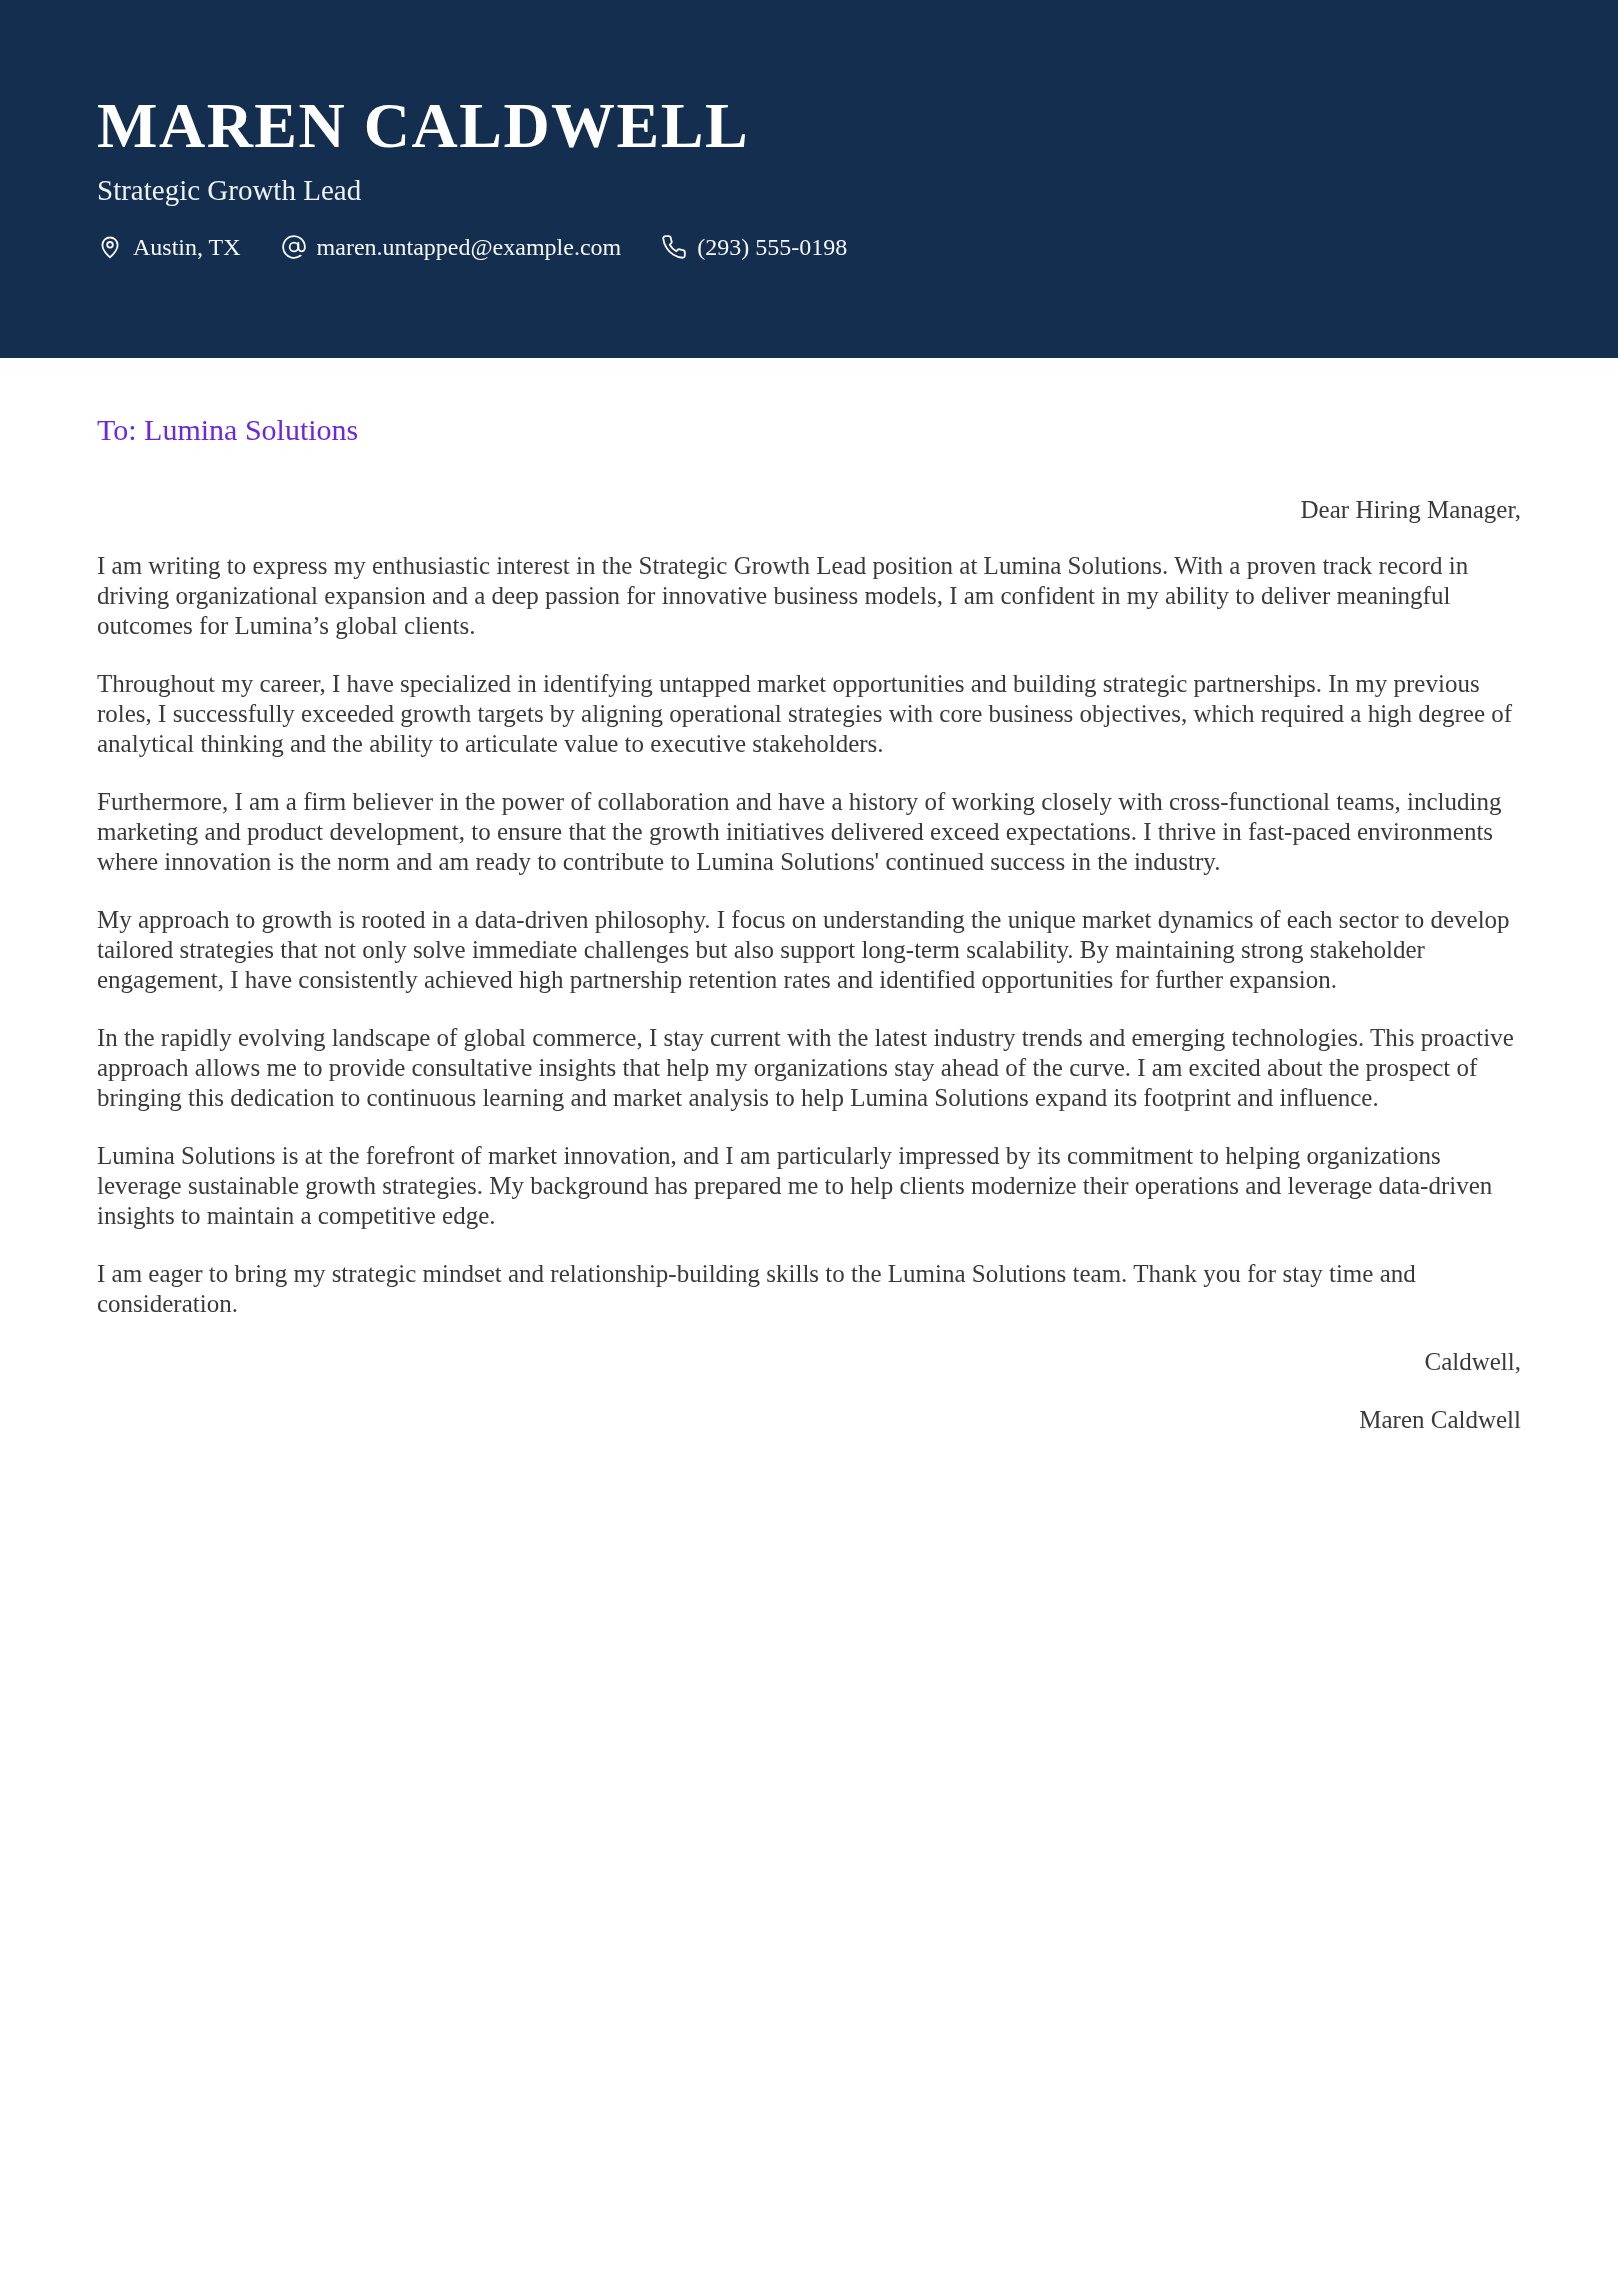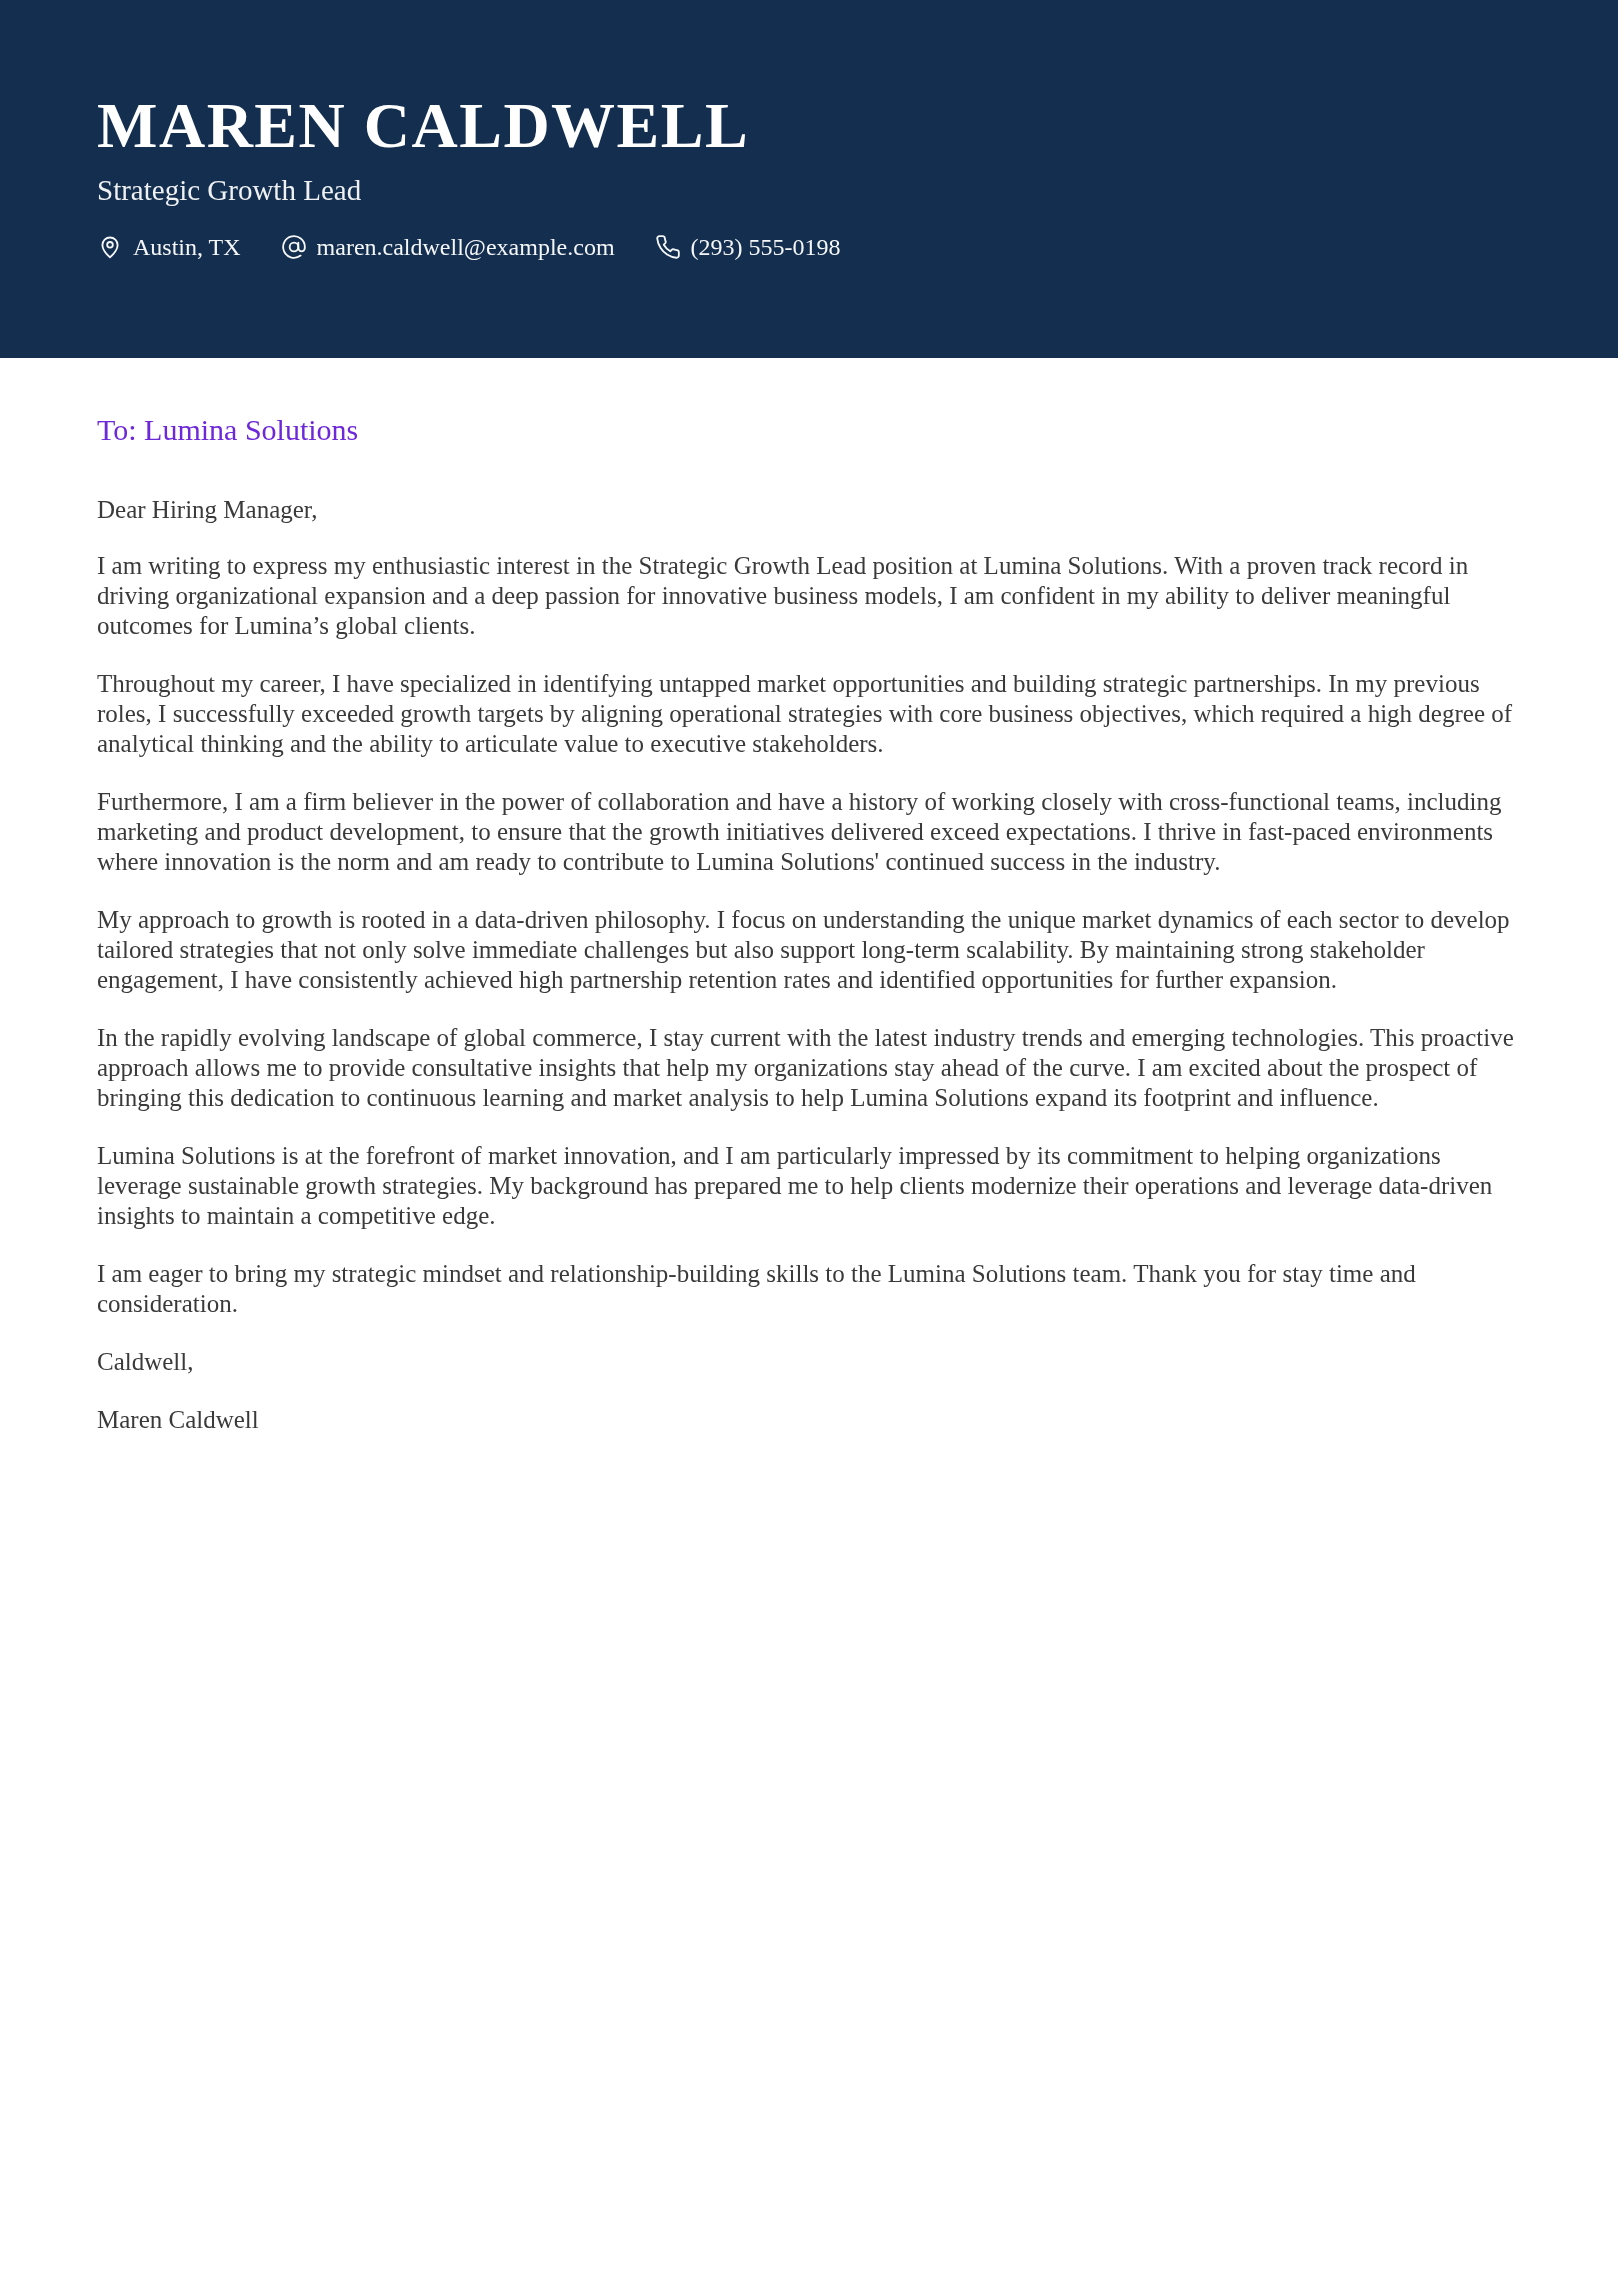--- a/index.html
+++ b/index.html
@@ -69,20 +69,21 @@
   }
   .letter p.para, .letter p.line {
     margin: 0 0 28px 0;
     color: #3a3a3a;
     font-size: 25px;
     line-height: 30px;
     font-weight: 400;
   }
   .letter p.line {
     margin-bottom: 28px;
+    text-align: right;
   }
   .letter p.salutation {
     margin-bottom: 26px;
   }
 </style>
 </head>
 <body>
 
 <header class="header">
   <h1 class="candidate-name">MAREN CALDWELL</h1>
@@ -99,21 +100,21 @@
       <span>Austin, TX</span>
     </div>
 
     <div class="contact-item">
       <span>
         <svg viewBox="0 0 24 24" fill="none" stroke="currentColor" stroke-width="1.7" stroke-linecap="round" stroke-linejoin="round">
           <circle cx="12" cy="12" r="4"></circle>
           <path d="M16 8v5a3 3 0 0 0 6 0v-1a10 10 0 1 0-3.92 7.94"></path>
         </svg>
       </span>
-      <span>maren.caldwell@example.com</span>
+      <span>maren.untapped@example.com</span>
     </div>
 
     <div class="contact-item">
       <span>
         <svg viewBox="0 0 24 24" fill="none" stroke="currentColor" stroke-width="1.7" stroke-linecap="round" stroke-linejoin="round">
           <path d="M22 16.92v3a2 2 0 0 1-2.18 2 19.79 19.79 0 0 1-8.63-3.07 19.5 19.5 0 0 1-6-6A19.79 19.79 0 0 1 2.08 4.18 2 2 0 0 1 4.06 2h3a2 2 0 0 1 2 1.72c.127.96.361 1.903.7 2.81a2 2 0 0 1-.45 2.11L8.09 9.91a16 16 0 0 0 6 6l1.27-1.27a2 2 0 0 1 2.11-.45c.907.339 1.85.573 2.81.7A2 2 0 0 1 22 16.92z"></path>
         </svg>
       </span>
       <span>(293) 555-0198</span>
     </div>

